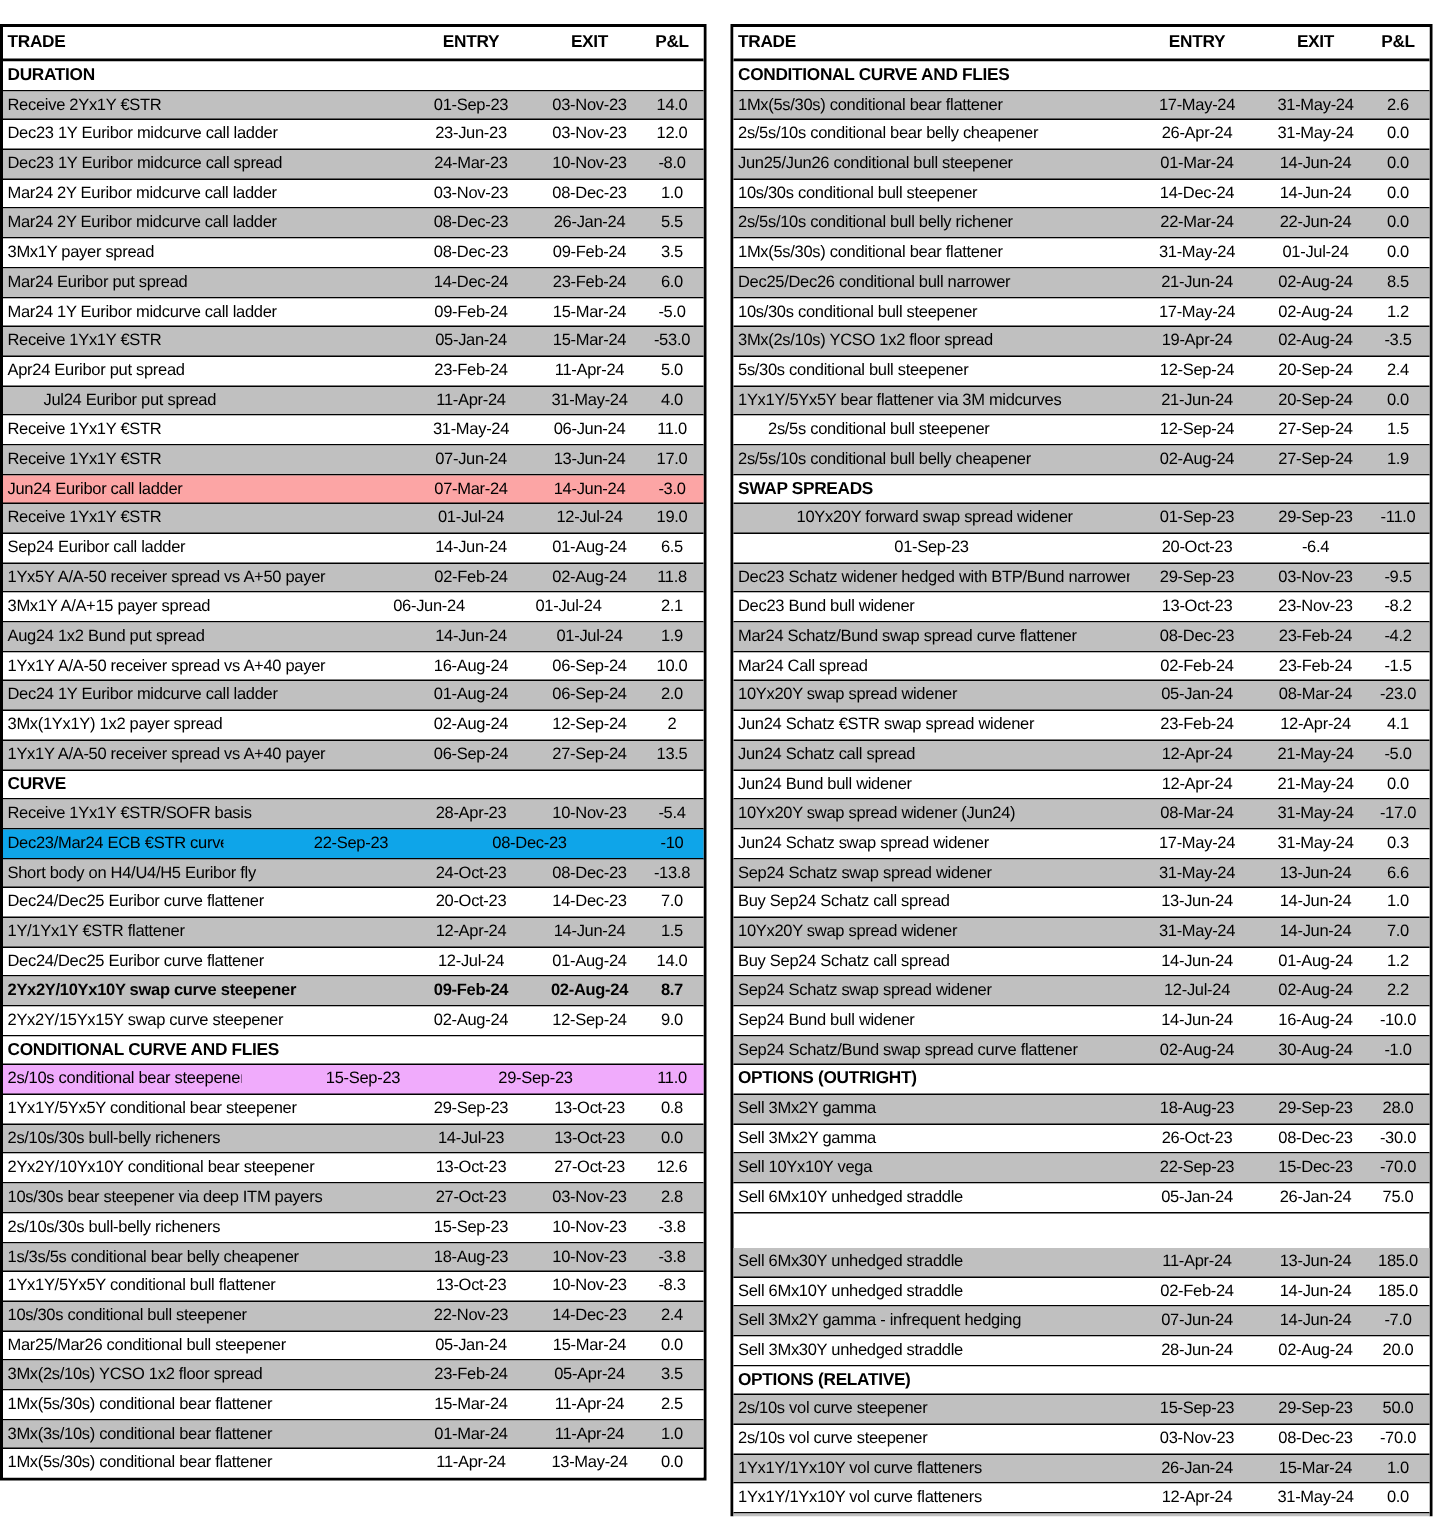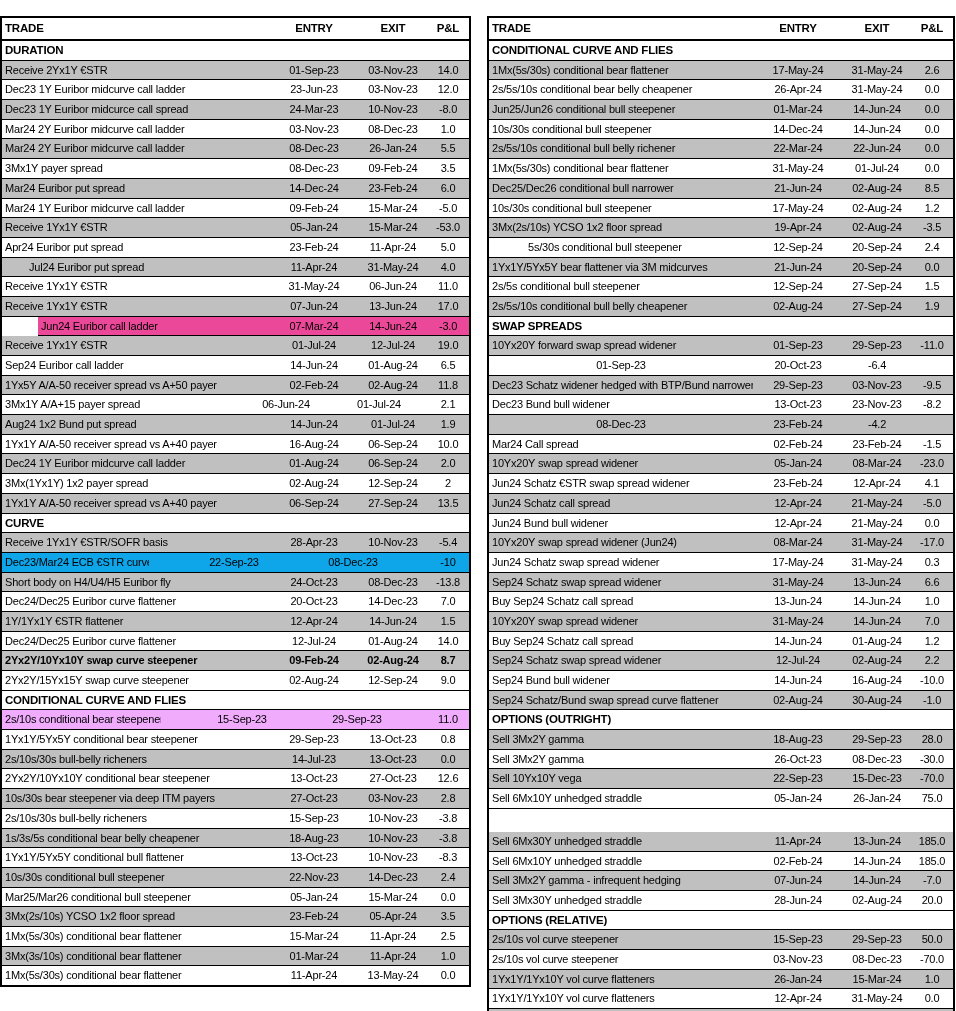--- a/index.html
+++ b/index.html
@@ -150,21 +150,21 @@
           <div class="c-entry">31-May-24</div>
           <div class="c-exit">06-Jun-24</div>
           <div class="c-pnl">11.0</div>
         </div>
         <div class="row" style="background: rgb(192, 192, 192);">
           <div class="c-trade">Receive 1Yx1Y €STR</div>
           <div class="c-entry">07-Jun-24</div>
           <div class="c-exit">13-Jun-24</div>
           <div class="c-pnl">17.0</div>
         </div>
-        <div class="row" style="background: #ec4899; margin-left: 36px;">
+        <div class="row" style="background: #fca5a5;">
           <div class="c-trade">Jun24 Euribor call ladder</div>
           <div class="c-entry">07-Mar-24</div>
           <div class="c-exit">14-Jun-24</div>
           <div class="c-pnl">-3.0</div>
         </div>
         <div class="row" style="background: rgb(192, 192, 192);">
           <div class="c-trade">Receive 1Yx1Y €STR</div>
           <div class="c-entry">01-Jul-24</div>
           <div class="c-exit">12-Jul-24</div>
           <div class="c-pnl">19.0</div>
@@ -410,46 +410,46 @@
           <div class="c-entry">17-May-24</div>
           <div class="c-exit">02-Aug-24</div>
           <div class="c-pnl">1.2</div>
         </div>
         <div class="row" style="background: rgb(192, 192, 192);">
           <div class="c-trade">3Mx(2s/10s) YCSO 1x2 floor spread</div>
           <div class="c-entry">19-Apr-24</div>
           <div class="c-exit">02-Aug-24</div>
           <div class="c-pnl">-3.5</div>
         </div>
-        <div class="row" style="background: rgb(255, 255, 255); padding-left: 36px;">
+        <div class="row" style="background: rgb(255, 255, 255);">
           <div class="c-trade">5s/30s conditional bull steepener</div>
           <div class="c-entry">12-Sep-24</div>
           <div class="c-exit">20-Sep-24</div>
           <div class="c-pnl">2.4</div>
         </div>
         <div class="row" style="background: rgb(192, 192, 192);">
           <div class="c-trade">1Yx1Y/5Yx5Y bear flattener via 3M midcurves</div>
           <div class="c-entry">21-Jun-24</div>
           <div class="c-exit">20-Sep-24</div>
           <div class="c-pnl">0.0</div>
         </div>
-        <div class="row" style="background: rgb(255, 255, 255);">
+        <div class="row" style="background: rgb(255, 255, 255); padding-left: 20px;">
           <div class="c-trade">2s/5s conditional bull steepener</div>
           <div class="c-entry">12-Sep-24</div>
           <div class="c-exit">27-Sep-24</div>
           <div class="c-pnl">1.5</div>
         </div>
         <div class="row" style="background: rgb(192, 192, 192);">
           <div class="c-trade">2s/5s/10s conditional bull belly cheapener</div>
           <div class="c-entry">02-Aug-24</div>
           <div class="c-exit">27-Sep-24</div>
           <div class="c-pnl">1.9</div>
         </div>
         <div class="section-row">SWAP SPREADS</div>
-        <div class="row" style="background: rgb(192, 192, 192);">
+        <div class="row" style="background: rgb(192, 192, 192); padding-left: 39px;">
           <div class="c-trade">10Yx20Y forward swap spread widener</div>
           <div class="c-entry">01-Sep-23</div>
           <div class="c-exit">29-Sep-23</div>
           <div class="c-pnl">-11.0</div>
         </div>
         <div class="row" style="background: rgb(255, 255, 255);">
           <div class="c-entry">01-Sep-23</div>
           <div class="c-exit">20-Oct-23</div>
           <div class="c-pnl">-6.4</div>
         </div>
@@ -459,20 +459,21 @@
           <div class="c-exit">03-Nov-23</div>
           <div class="c-pnl">-9.5</div>
         </div>
         <div class="row" style="background: rgb(255, 255, 255);">
           <div class="c-trade">Dec23 Bund bull widener</div>
           <div class="c-entry">13-Oct-23</div>
           <div class="c-exit">23-Nov-23</div>
           <div class="c-pnl">-8.2</div>
         </div>
         <div class="row" style="background: rgb(192, 192, 192);">
+          <div class="c-trade">Mar24 Schatz/Bund swap spread curve flattener</div>
           <div class="c-entry">08-Dec-23</div>
           <div class="c-exit">23-Feb-24</div>
           <div class="c-pnl">-4.2</div>
         </div>
         <div class="row" style="background: rgb(255, 255, 255);">
           <div class="c-trade">Mar24 Call spread</div>
           <div class="c-entry">02-Feb-24</div>
           <div class="c-exit">23-Feb-24</div>
           <div class="c-pnl">-1.5</div>
         </div>

